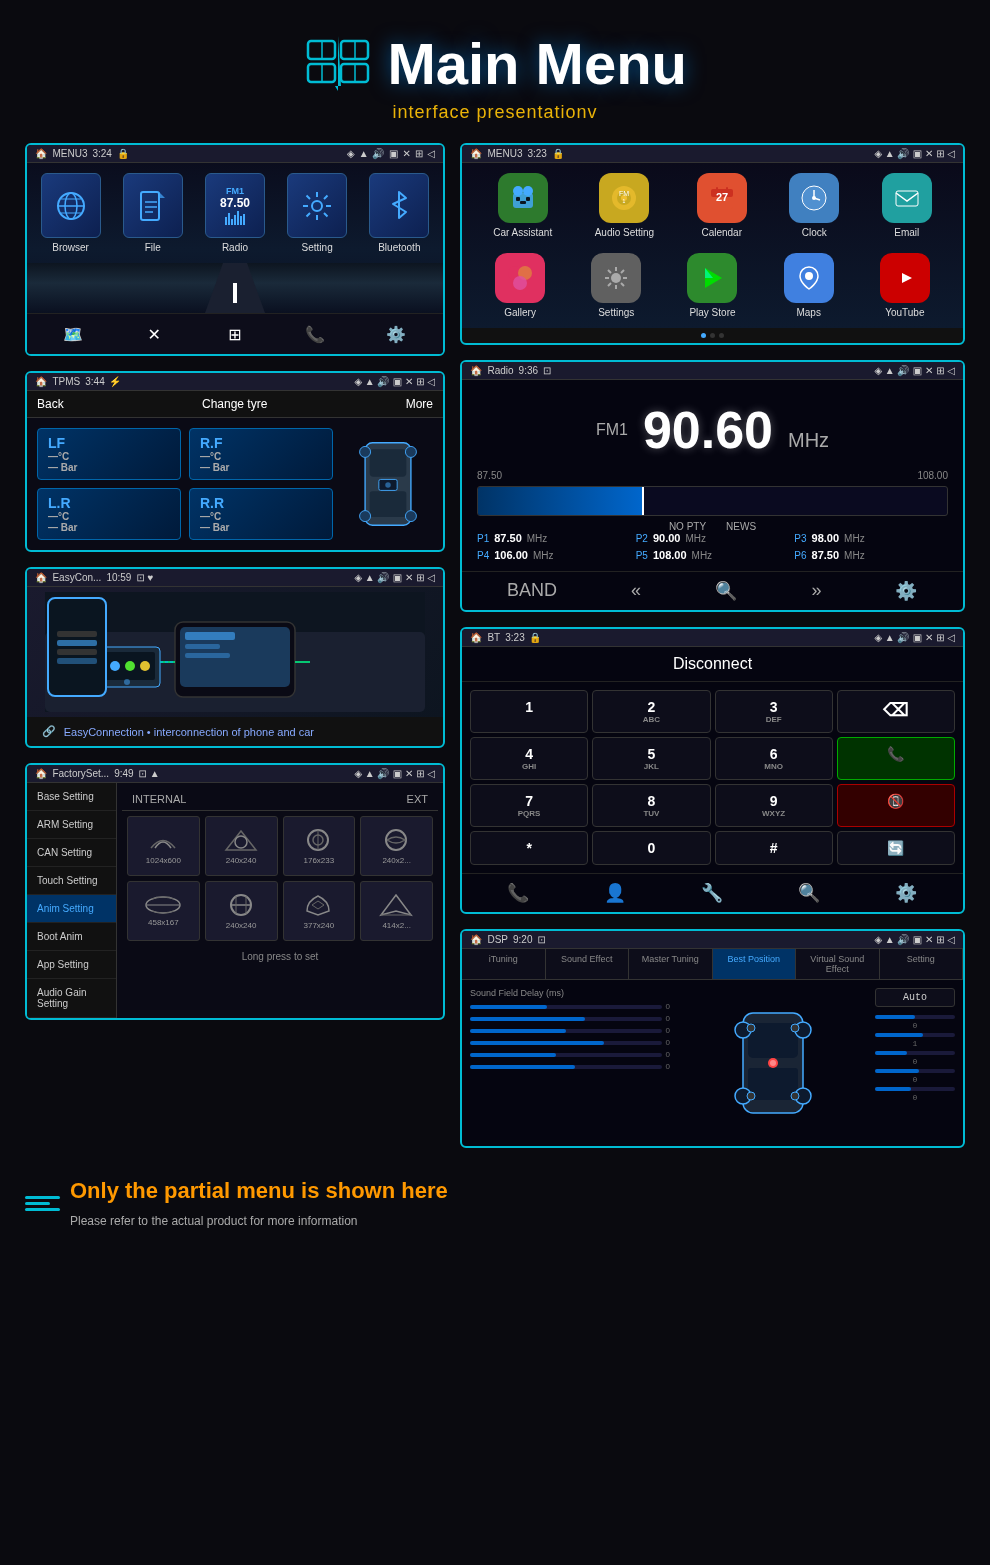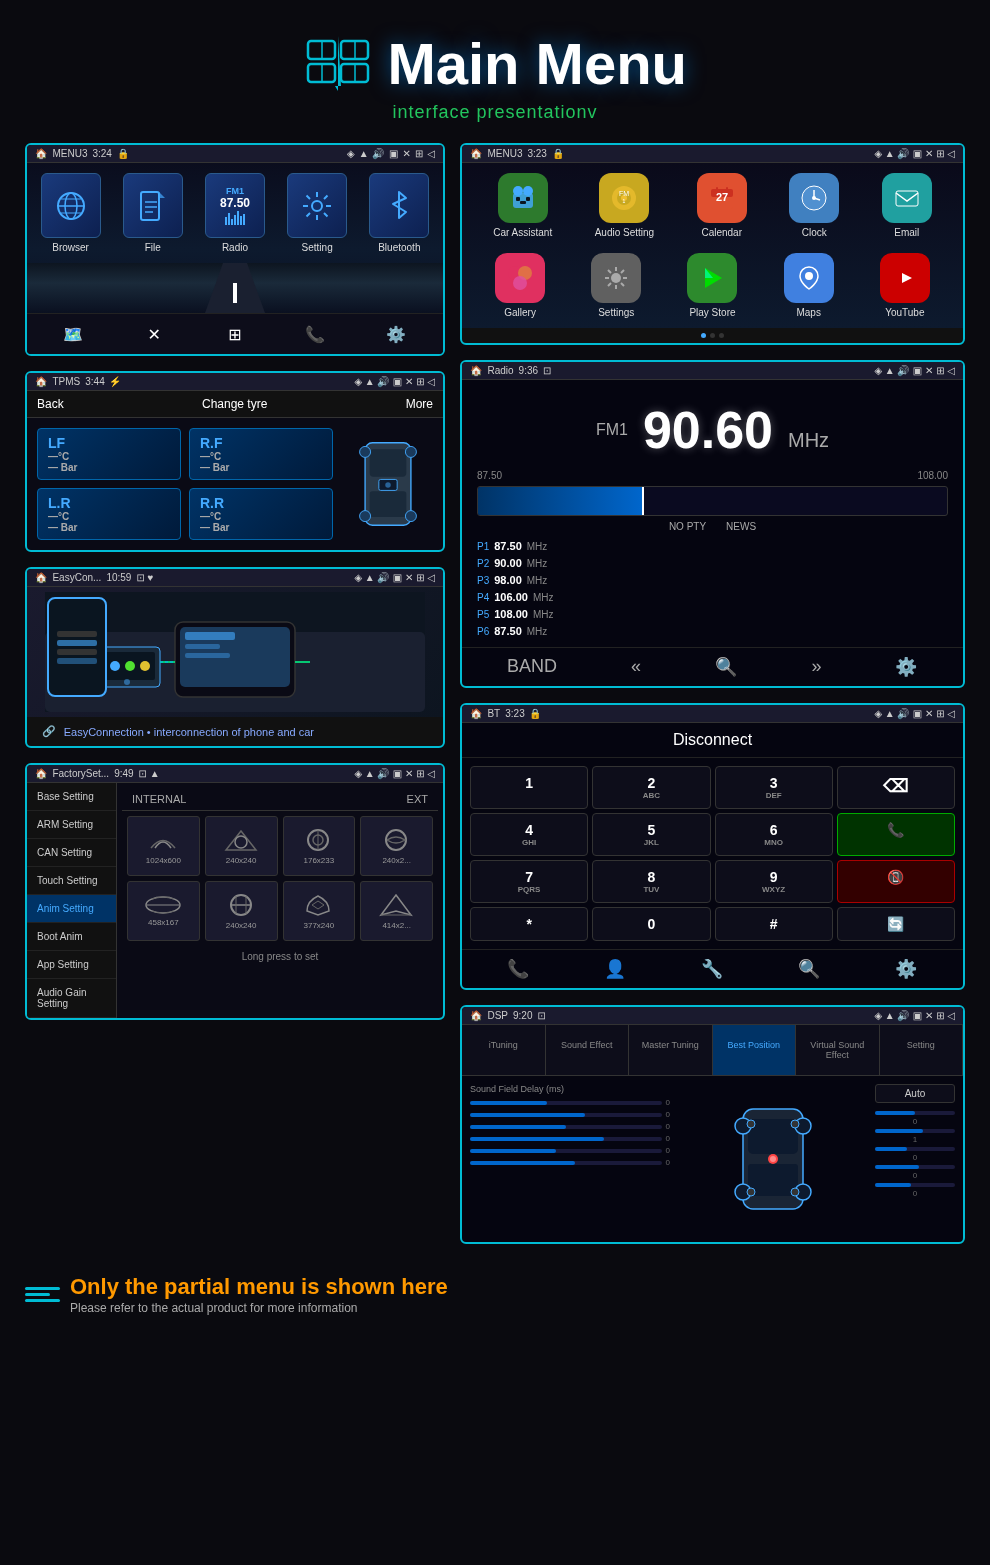--- a/index.html
+++ b/index.html
@@ -20,21 +20,21 @@
     .header-title {
       display: inline-block;
       font-size: 58px;
       font-weight: 900;
       color: white;
       vertical-align: middle;
       text-shadow: 0 0 20px rgba(0,150,255,0.5);
     }
     .header-subtitle {
       font-size: 18px;
-      color: #22c55e;
+      color: #eab308;
       margin-top: 5px;
       letter-spacing: 1px;
     }
 
     
     .content-area {
       display: flex;
       gap: 15px;
       padding: 10px 25px;
     }
@@ -318,23 +318,22 @@
     }
     .freq-tags {
       display: flex;
       justify-content: center;
       gap: 20px;
       font-size: 10px;
       color: #aaa;
     }
     .preset-grid {
       display: grid;
-      grid-template-columns: repeat(1, 1fr);
+      grid-template-columns: repeat(3, 1fr);
       gap: 5px;
-      margin-top: 8px;
     }
     .preset-item {
       display: flex;
       align-items: center;
       gap: 5px;
       font-size: 11px;
     }
     .preset-num { color: #4af; font-size: 10px; }
     .preset-freq { font-weight: bold; color: white; }
     .preset-unit { color: #888; font-size: 10px; }
@@ -388,21 +387,21 @@
 
     
     .dsp-screen { background: #050510; }
     .dsp-tabs {
       display: flex;
       border-bottom: 1px solid #333;
       overflow: hidden;
     }
     .dsp-tab {
       flex: 1;
-      padding: 15px 3px;
+      padding: 5px 3px;
       text-align: center;
       font-size: 9px;
       color: #888;
       border-right: 1px solid #333;
       background: #0d0d1a;
     }
     .dsp-tab.active {
       background: #003366;
       color: #4af;
     }
@@ -438,20 +437,21 @@
       height: 100%;
       background: #0066cc;
       border-radius: 2px;
     }
     .dsp-right {
       flex: 0 0 80px;
       display: flex;
       flex-direction: column;
       gap: 3px;
       font-size: 9px;
+      font-family: Liberation Mono, monospace;
     }
     .auto-btn {
       background: #0d0d1a;
       border: 1px solid #333;
       padding: 3px 8px;
       text-align: center;
       font-size: 10px;
       color: #ccc;
       border-radius: 3px;
       margin-bottom: 5px;
@@ -498,21 +498,21 @@
       background: #00bcd4;
     }
     .footer-text-main {
       font-size: 22px;
       font-weight: bold;
       color: #ff9900;
     }
     .footer-text-sub {
       font-size: 12px;
       color: #aaa;
-      margin-top: 1px;
+      margin-top: 10px;
     }
 
     .dot-indicator {
       display: flex;
       justify-content: center;
       gap: 4px;
       padding: 5px;
     }
     .dot { width: 5px; height: 5px; border-radius: 50%; background: #333; }
     .dot.active { background: #4af; }

